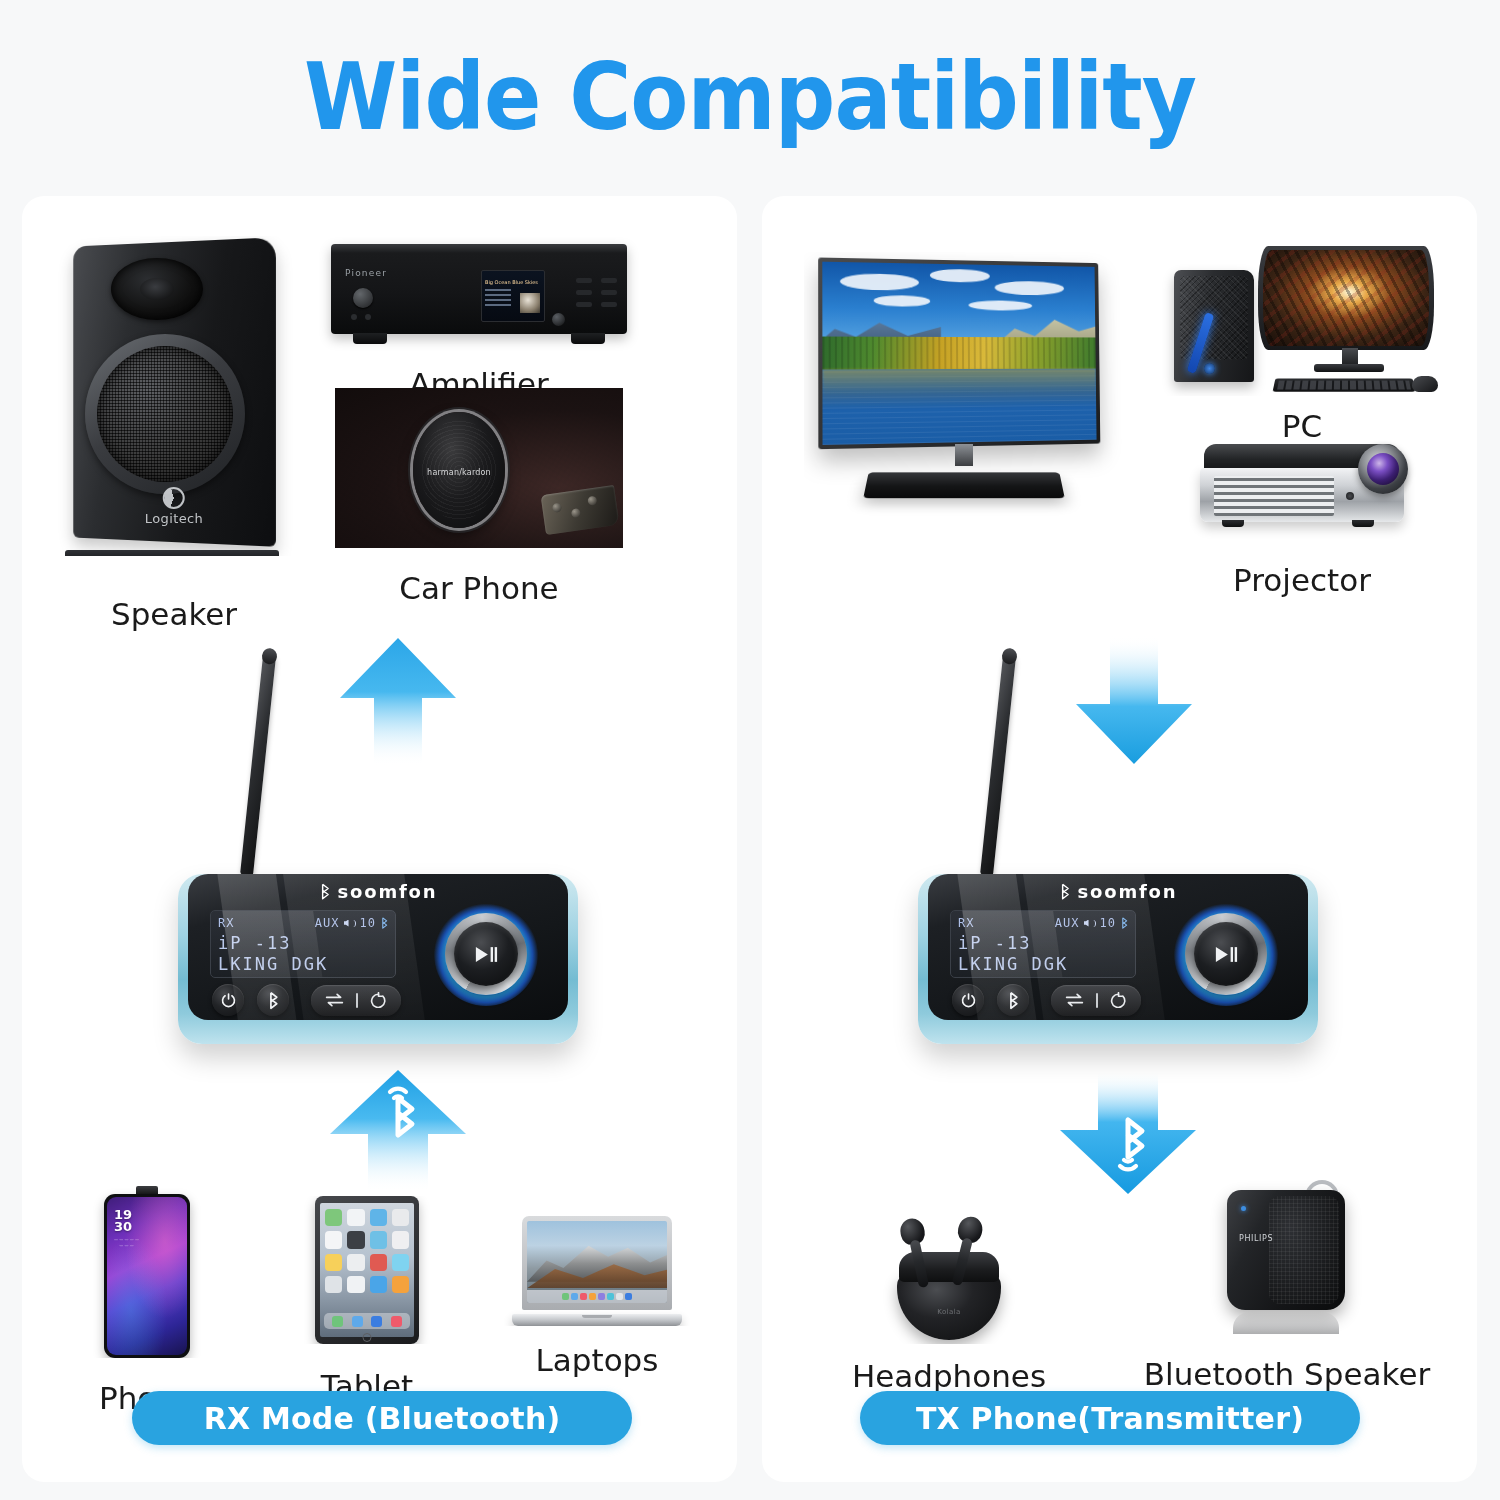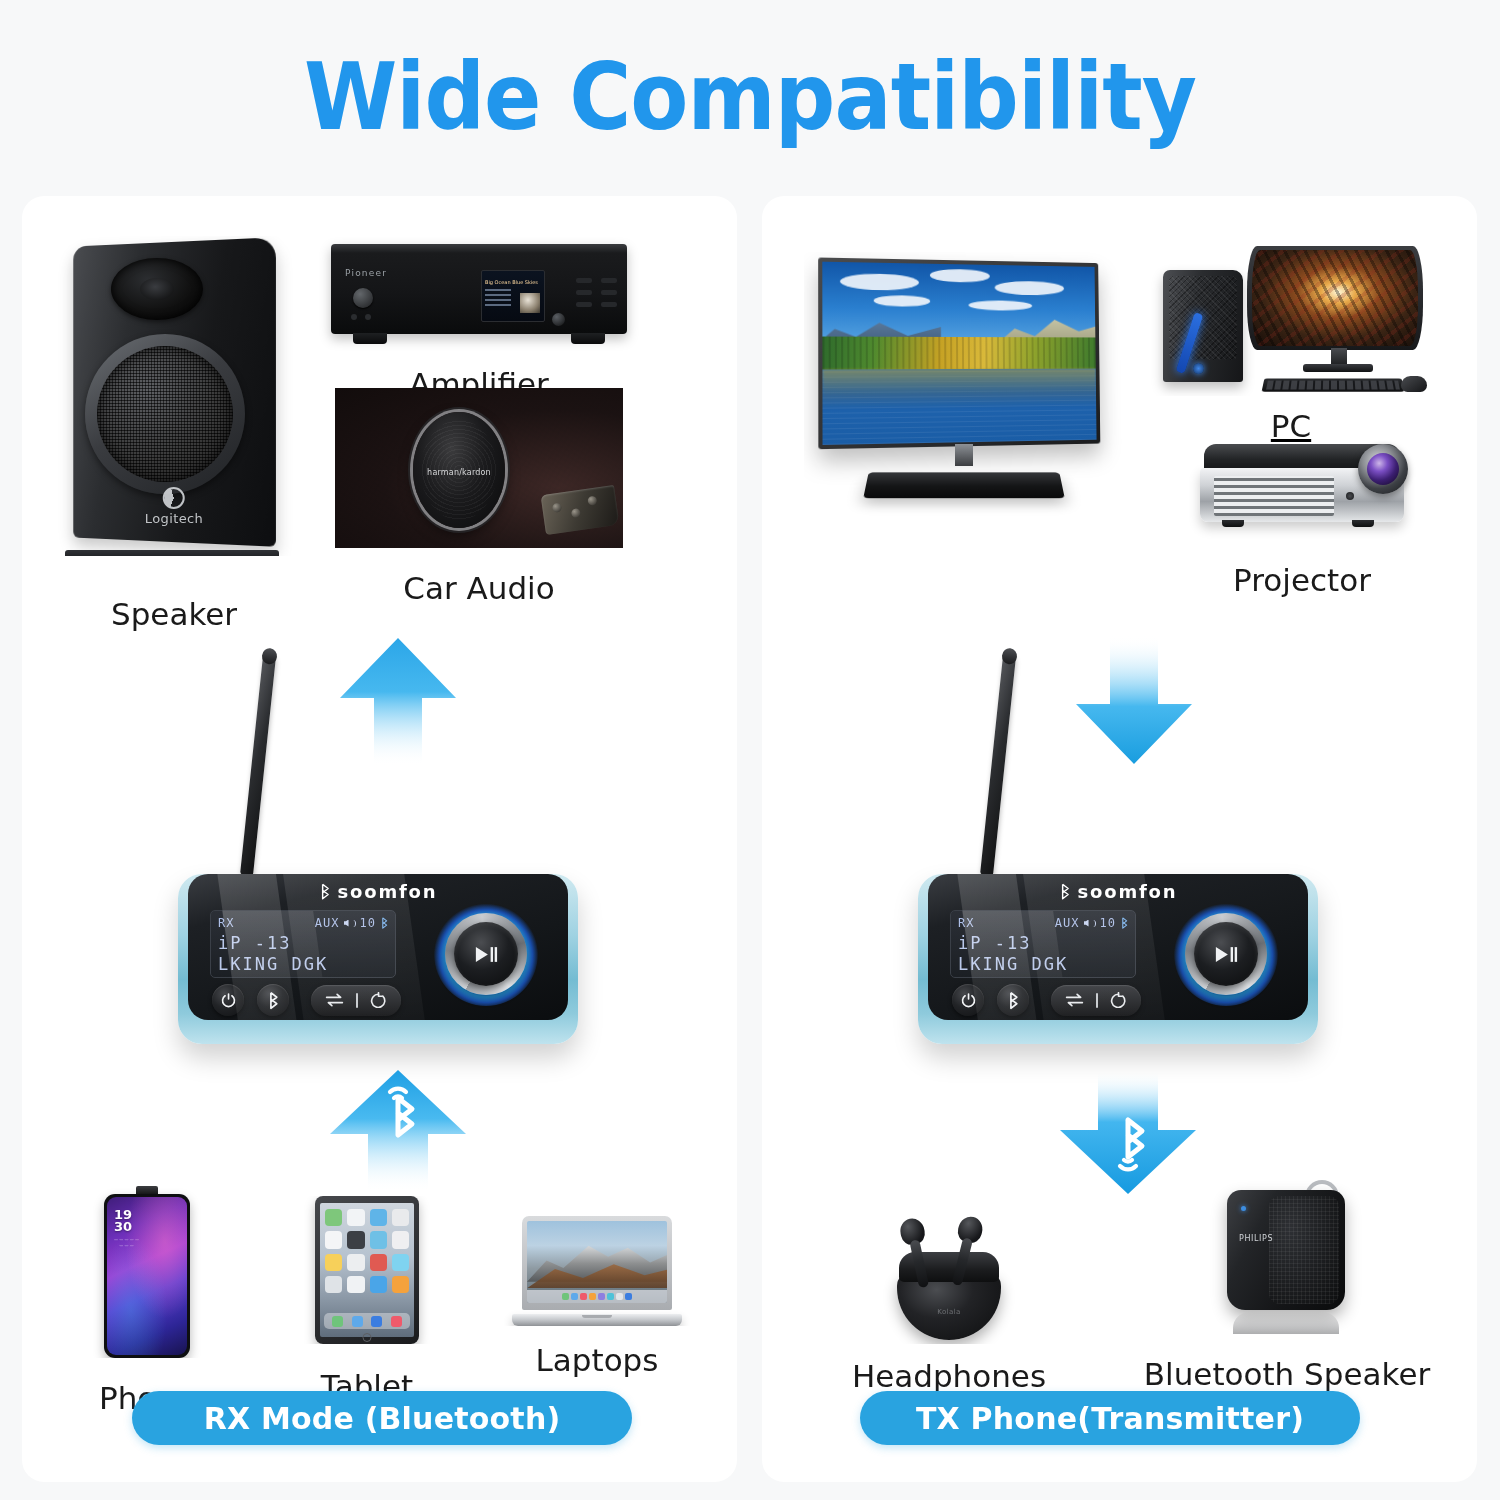--- a/index.html
+++ b/index.html
@@ -646,21 +646,21 @@
         <div class="car-speaker">
           <div class="car-brand">harman/kardon</div>
         </div>
         <div class="car-trim">
             <i style="left:10px;top:10px;"></i>
             <i style="left:28px;top:18px;"></i>
             <i style="left:46px;top:8px;"></i>
           </div>
       </div>
     </div>
-    <div class="cell-label" style="margin-top:22px;">Car Audio</div>
+    <div class="cell-label" style="margin-top:22px;">Car Phone</div>
   </div>
 
   <div class="arrow" style="left:316px; top:440px;">
     <svg width="120" height="130" viewBox="0 0 120 130">
       <defs>
         <linearGradient id="gUp" x1="0" y1="0" x2="0" y2="1">
           <stop offset="0%" stop-color="#2ba6e8"></stop>
           <stop offset="42%" stop-color="#46b8ef"></stop>
           <stop offset="100%" stop-color="#ffffff" stop-opacity="0"></stop>
         </linearGradient>
@@ -862,21 +862,21 @@
                 <div class="tv-refl"></div>
               </div>
         </div>
           </div>
         <div class="tv-neck"></div>
         <div class="tv-stand"></div>
       </div>
     </div>
   </div>
 
-  <div class="cell" style="left:379px; top:44px; width:300px;text-decoration:underline;">
+  <div class="cell" style="left:390px; top:44px; width:300px;">
     <div class="img">
       <div class="pc-wrap">
         <div class="pc-tower">
             <div class="pc-mesh"></div>
             <div class="pc-stripe"></div>
             <div class="pc-pwr"></div>
           </div>
         <div class="pc-monitor">
             <div class="pc-screen"></div>
           </div>

